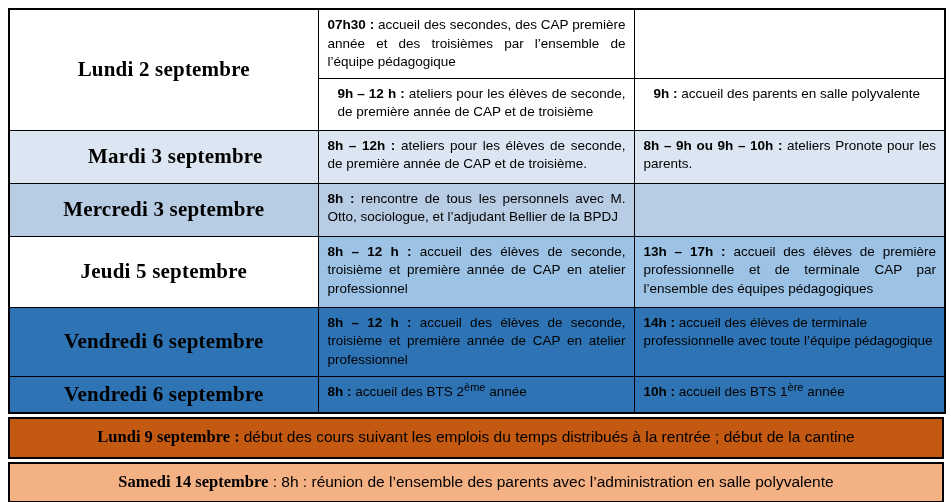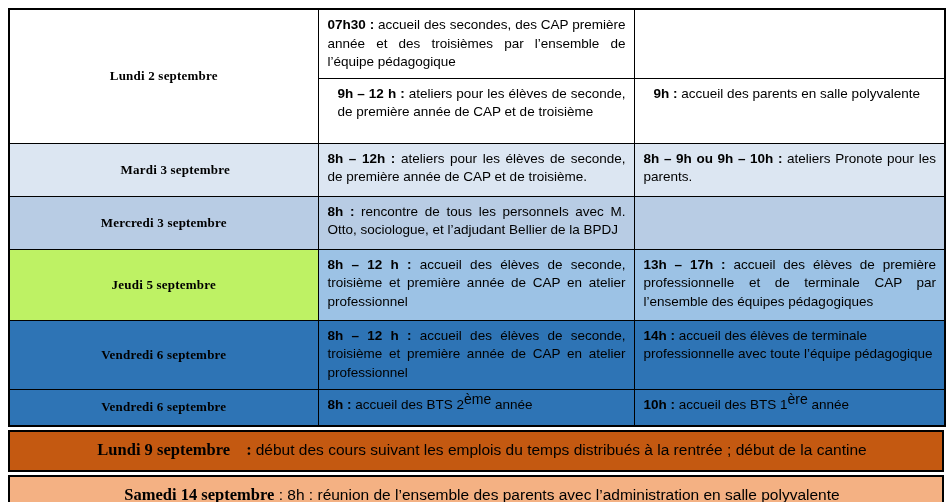--- a/index.html
+++ b/index.html
@@ -24,58 +24,57 @@
   }
   .col-date  { width: 309px; }
   .col-mid   { width: 316px; }
   .col-right { width: 311px; }
 
   td.date-cell {
     text-align: center;
     vertical-align: middle;
     font-family: "Liberation Serif", serif;
     font-weight: bold;
-    font-size: 13px;
+    font-size: 21px;
     letter-spacing: .2px;
   }
   td.content-cell {
     vertical-align: top;
     padding: 6px 8px 4px 9px;
     font-size: 13.5px;
     line-height: 1.38;
     text-align: justify;
     margin-top: 35px;
   }
   td.content-cell.no-fill { text-align: left; }
   .time { font-weight: bold; }
-  sup.ord { font-size: 14px; vertical-align: super; line-height: 0; font-weight: normal; }
+  sup.ord { font-size: 11px; vertical-align: super; line-height: 0; font-weight: normal; }
 
   
   tr.r1a td { height: 69px; }
-  tr.r1b td { height: 65px; padding-left: 19px; }
+  tr.r1b td { height: 52px; padding-left: 19px; }
   tr.r2  td { height: 53px; }
   tr.r3  td { height: 53px; }
   tr.r4  td { height: 71px; }
   tr.r5  td { height: 69px; }
   tr.r6  td { height: 37px; }
 
   .banner {
     width: 936px;
     border: 2px solid #000;
     margin-top: 3px;
     text-align: center;
     padding: 8px 6px 9px 6px;
     font-size: 15.5px;
     line-height: 1.25;
   }
   .banner .b-date {
     font-family: "Liberation Serif", serif;
     font-weight: bold;
     font-size: 16.5px;
-    margin-left: 12px;
   }
   .banner .b-time { font-weight: normal; }
 </style>
 </head>
 <body>
 
 <div class="page">
 
   <table class="sched">
     <colgroup>
@@ -101,21 +100,21 @@
       <td class="content-cell"><span class="time">8h – 9h ou 9h – 10h :</span><span> ateliers Pronote pour les parents.</span></td>
     </tr>
 
     <tr class="r3" style="background-color: rgb(184, 204, 228);">
       <td class="date-cell" style="background-color: rgb(184, 204, 228);">Mercredi 3 septembre</td>
       <td class="content-cell"><span class="time">8h :</span><span> rencontre de tous les personnels avec M. Otto, sociologue, et l’adjudant Bellier de la BPDJ</span></td>
       <td class="content-cell no-fill"></td>
     </tr>
 
     <tr class="r4" style="background-color: rgb(156, 194, 229);">
-      <td class="date-cell" style="background-color: #bef264;">Jeudi 5 septembre</td>
+      <td class="date-cell" style="background-color: #ffffff;">Jeudi 5 septembre</td>
       <td class="content-cell"><span class="time">8h – 12 h :</span><span> accueil des élèves de seconde, troisième et première année de CAP en atelier professionnel</span></td>
       <td class="content-cell"><span class="time">13h – 17h :</span><span> accueil des élèves de première professionnelle et de terminale CAP par l’ensemble des équipes pédagogiques</span></td>
     </tr>
 
     <tr class="r5" style="background-color: rgb(46, 116, 181);">
       <td class="date-cell" style="background-color: rgb(46, 116, 181);">Vendredi 6 septembre</td>
       <td class="content-cell"><span class="time">8h – 12 h :</span><span> accueil des élèves de seconde, troisième et première année de CAP en atelier professionnel</span></td>
       <td class="content-cell no-fill"><span class="time">14h :</span><span> accueil des élèves de terminale professionnelle avec toute l’équipe pédagogique</span></td>
     </tr>
 

